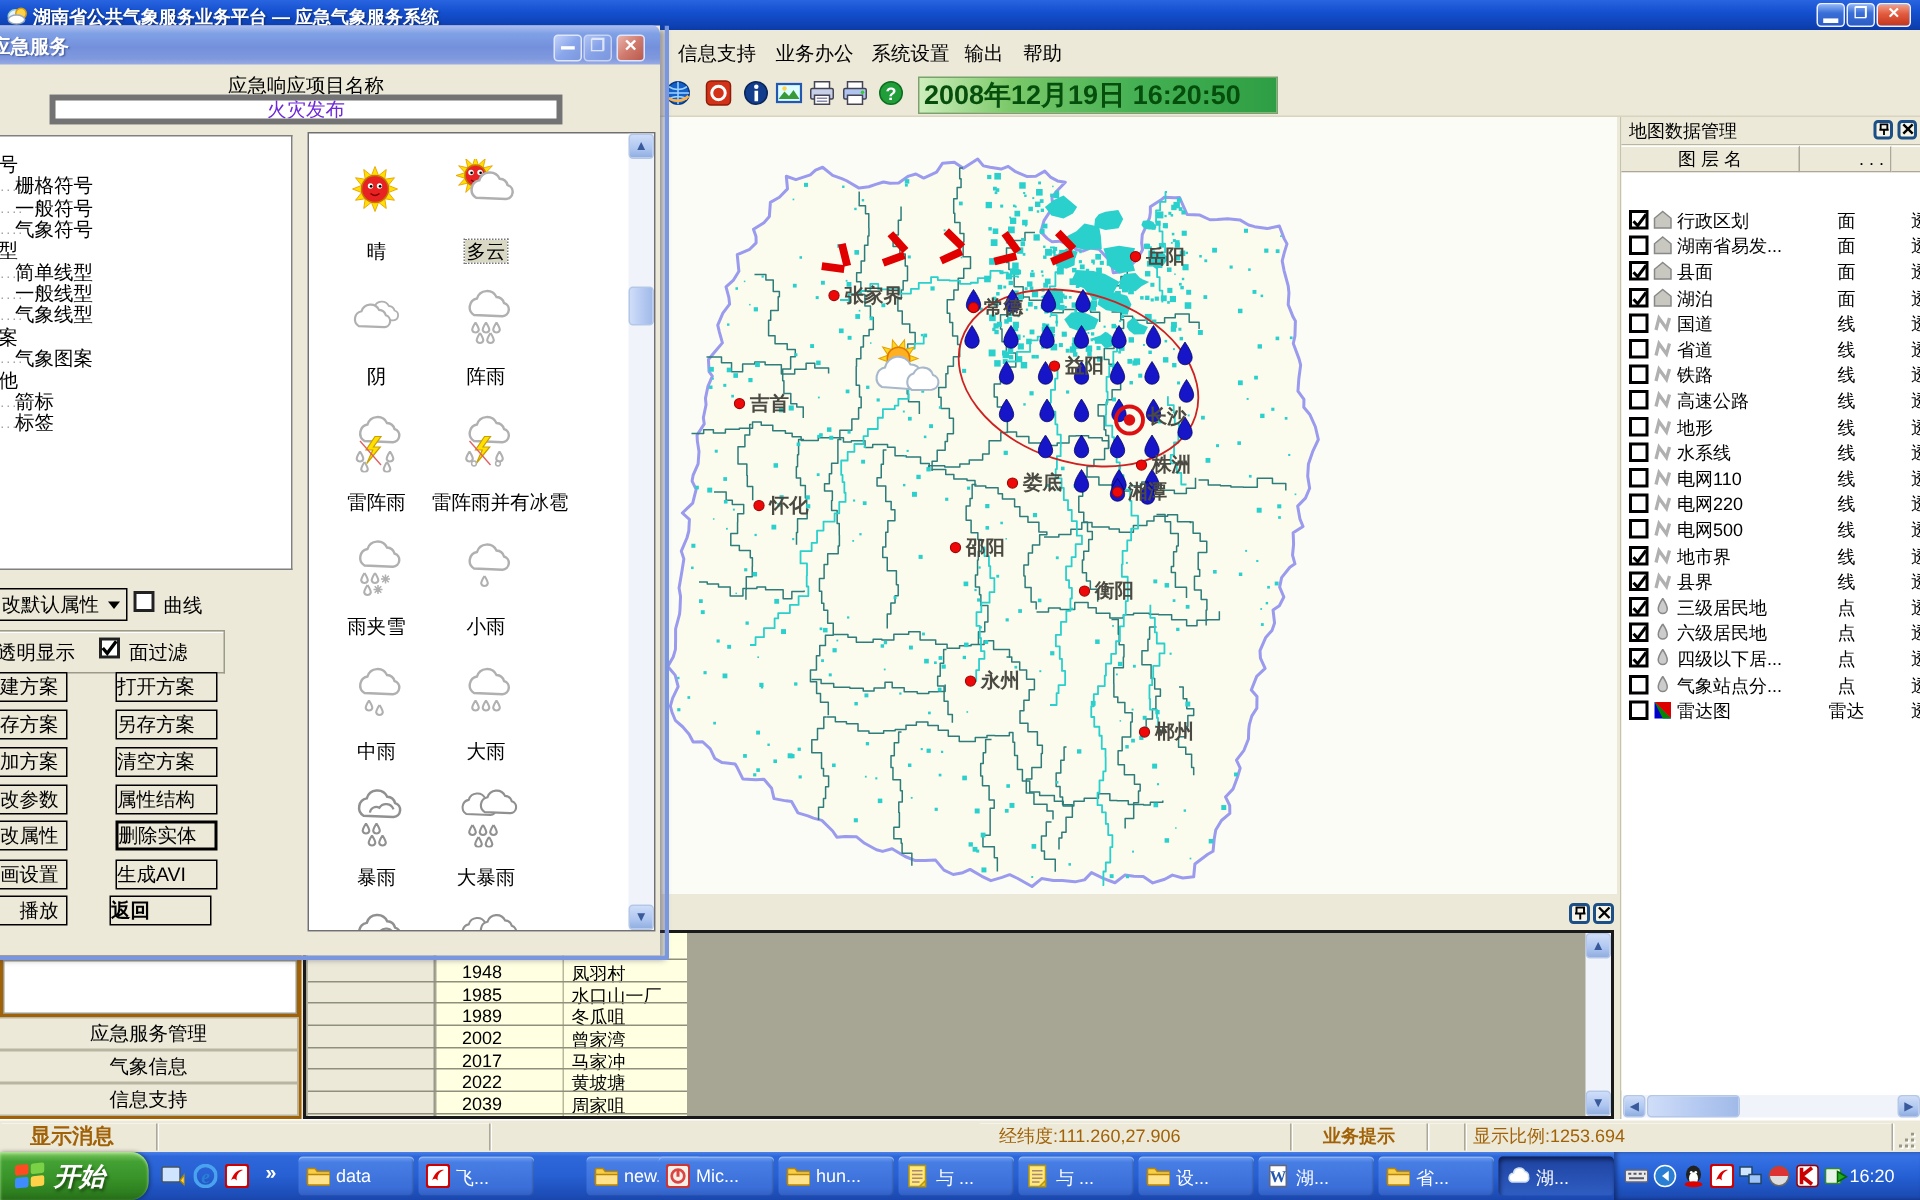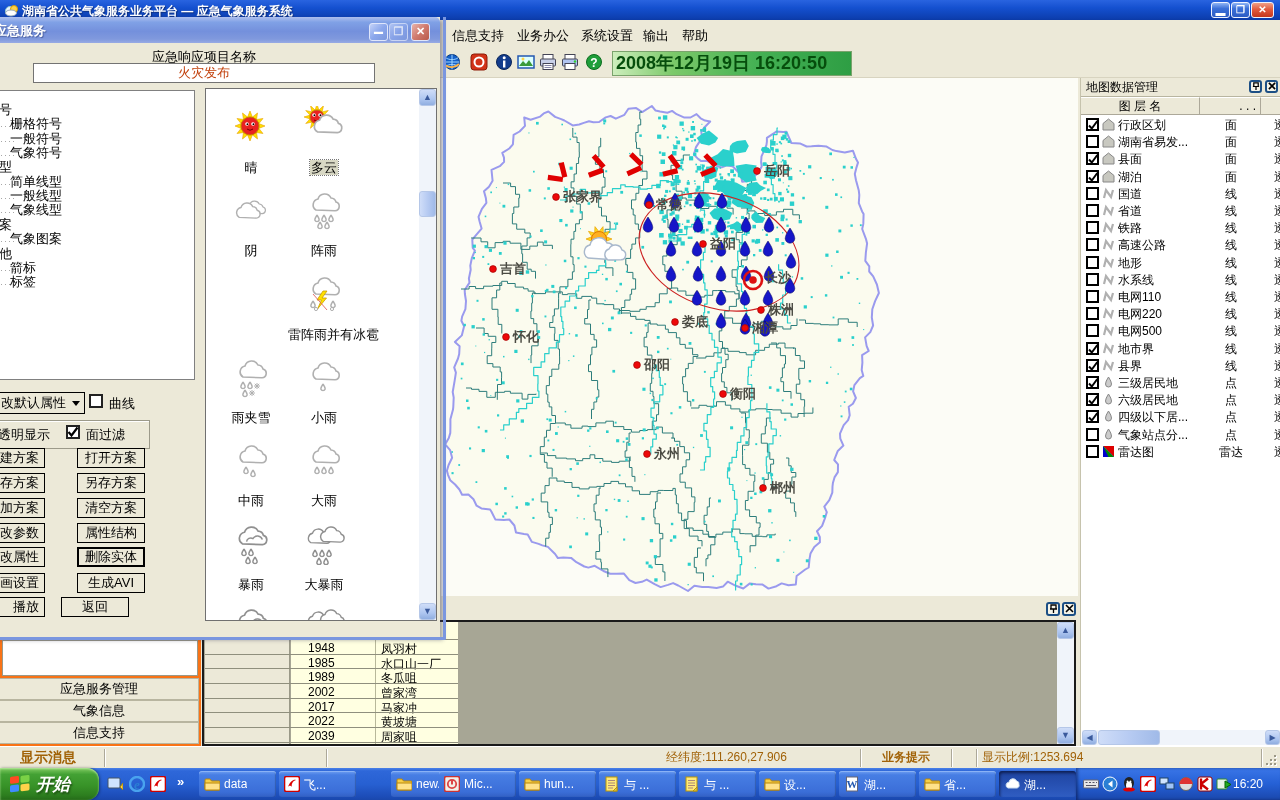--- a/index.html
+++ b/index.html
@@ -46,37 +46,37 @@
   .bt-col1 { position:absolute; left:0; top:0; width:85px; height:124px; background:#ece9d8; border-right:1px solid #9a9988;}
   .bt-col23 { position:absolute; left:86px; top:0; width:167px; height:124px; background:#ffffe1; }
   .bt-colline { position:absolute; top:0; width:1px; height:124px; background:#b8b89a; }
   .bt-cell { position:absolute; font-size:12px; color:#000; white-space:nowrap; }
   .bp-scroll { position:absolute; right:0px; top:0px; width:17px; height:122px; background:#f0f4fa; }
   .xp-arrow-btn { position:absolute; left:0; width:17px; height:17px; border-radius:3px;
     border:1px solid #b5c7e8; background:linear-gradient(180deg,#cfddf8,#aec6f0 60%,#90aee0);
     color:#3a5a9c; font-size:9px; text-align:center; line-height:15px; }
 
   
-  .sidebar { left:0px; top:596px; width:201px; height:150px; background:#f97316; }
+  .sidebar { left:0px; top:596px; width:201px; height:150px; background:#a16207; }
   .sidebar-white { position:absolute; left:2px; top:44px; width:196px; height:36px; background:#fff;
     border:1px solid #9a9988; }
   .sidebar-btn { position:absolute; left:0px; width:199px; height:22px; background:#ece9d8;
     border:1px solid #b8b5a0; border-left:none; text-align:center; font-size:13px; line-height:20px; color:#000; }
 
   
   .right-panel { left:1080px; top:78px; width:200px; height:668px; background:#fff;
     border-left:1px solid #c6c3ad; }
   .rp-title { position:absolute; left:0; top:0; width:200px; height:19px; background:#ece9d8;
     border-bottom:1px solid #b8b5a0; font-size:12px; color:#000; line-height:18px; padding-left:5px; }
   .rp-head { position:absolute; left:0; top:19px; width:200px; height:18px; background:#ece9d8; }
   .rp-head-cell { position:absolute; top:0; height:18px; background:#ece9d8;
     border-right:1px solid #aca899; border-bottom:1px solid #aca899; border-top:1px solid #fff;
     font-size:12px; line-height:17px; color:#000; }
   .rp-rows { position:absolute; left:0; top:37px; width:200px; height:612px; overflow:hidden; background:#fff; }
-  .rp-row { position:absolute; left:0; width:200px; height:17px; }
+  .rp-row { position:absolute; left:0; width:200px; height:17px;margin-top:22px; }
   .rp-check { position:absolute; left:5px; top:2px; width:13px; height:13px; border:2px solid #000;
     background:#fff; }
   .rp-check svg { position:absolute; left:-1px; top:-1px; }
   .rp-icon { position:absolute; left:21px; top:2px; width:13px; height:13px; }
   .rp-name { position:absolute; left:37px; top:1px; font-size:12px; color:#000; white-space:nowrap; }
   .rp-type { position:absolute; left:130px; top:1px; width:40px; text-align:center; font-size:12px; color:#000; white-space:nowrap;}
   .rp-frag { position:absolute; left:193px; top:1px; font-size:12px; color:#000; width:7px; overflow:hidden; }
   .rp-hscroll { position:absolute; left:1px; top:652px; width:198px; height:15px; background:#f0f4fa; }
 
   
@@ -119,21 +119,21 @@
   .dlg-title-text { position:absolute; left:4px; top:5px; color:#fff; font-weight:bold; font-size:13px;
     text-shadow:1px 1px 1px #4a5f9f; }
   .dlg-btn { position:absolute; top:6px; width:19px; height:18px; border-radius:3px;
     border:1px solid #dfe6fb; color:#fff; font-size:11px; font-weight:bold; text-align:center; line-height:15px;
     background:linear-gradient(135deg,#c3d2f8 0%,#8ba7ec 50%,#7b97dd 100%); }
   .dlg-btn.disabled { opacity:.75; }
   .dlg-btn.close { background:linear-gradient(135deg,#e8b3ab 0%,#d07a6e 50%,#b95a4c 100%); }
   .dlg-label { position:absolute; width:450px; top:31px; text-align:center; font-size:13px; color:#000; }
   .dlg-label-inner { display:inline-block; transform:translateX(-11px); }
   .dlg-input { position:absolute; left:43px; top:46px; width:342px; height:20px; background:#fff;
-    border:1px solid #737373; text-align:center; font-size:13px; line-height:18px; color:#c2410c; }
+    border:4px solid #737373; text-align:center; font-size:13px; line-height:18px; color:#6d28d9; }
   .tree-box { position:absolute; left:0px; top:73px; width:205px; height:290px; background:#fff;
     border:1px solid #808080; border-left:none; overflow:hidden; }
   .tree-item { position:absolute; white-space:nowrap; font-size:13px; color:#000; height:14px; line-height:14px; }
   .tree-dots { color:#9a9a9a; font-size:9px; letter-spacing:1px; }
   .icon-box { position:absolute; left:215px; top:71px; width:232px; height:533px; background:#fff;
     border:1px solid #707070; overflow:hidden; }
   .wcell { position:absolute; width:74px; height:84px; }
   .wcell svg { position:absolute; left:16px; top:2px; }
   .wlabel { position:absolute; top:55px; width:74px; text-align:center; font-size:13px; color:#000; white-space:nowrap; }
   .wlabel span { padding:0 1px; }
@@ -144,21 +144,21 @@
   .dd-btn { position:absolute; left:0; top:375px; width:95px; height:22px; background:#ece9d8;
     border:1px solid #000; font-size:13px; line-height:20px; color:#000; }
   .dd-arrow { position:absolute; right:4px; top:8px; width:0; height:0;
     border-left:4px solid transparent; border-right:4px solid transparent; border-top:5px solid #000; }
   .chk { position:absolute; width:14px; height:14px; background:#fff; border:2px solid #222; }
   .chk svg { position:absolute; left:-2px; top:-2px; }
   .chk-label { position:absolute; font-size:13px; color:#000; white-space:nowrap; }
   .groupbox { position:absolute; left:0px; top:403px; width:160px; height:29px;
     border:1px solid #9c9a8a; border-left:none; box-shadow:inset 1px 1px 0 #fff; }
   .dlg-push { position:absolute; width:68px; height:20px; background:#ece9d8; border:1px solid #000;
-    font-size:13px; text-align:center; line-height:18px; color:#000; }
+    font-size:13px; text-align:left; line-height:18px; color:#000; }
   .dlg-push.default { border-width:2px; line-height:16px; }
 
   .map-city-label { font:bold 13px "Liberation Sans", sans-serif; fill:#4a4a42; }
 </style>
 </head>
 <body>
 
 <div class="screen">
 
   <div class="abs main-titlebar">
@@ -1571,20 +1571,34 @@
               <path d="M8 16 a6 6 0 0 1 2-11 a7 7 0 0 1 13-1 a5.5 5.5 0 0 1 5 4 a4.5 4.5 0 0 1-1 8.8 z"></path>
             </g>
             <path d="M14 26 q -2.2 3.4 -2.2 5 a2.3 2.3 0 0 0 4.4 0 q 0 -1.6 -2.2 -5" fill="none" stroke="#b0b0b0" stroke-width="1.4" transform="scale(1)"></path>
             <path d="M21 26 q -2.2 3.4 -2.2 5 a2.3 2.3 0 0 0 4.4 0 q 0 -1.6 -2.2 -5" fill="none" stroke="#b0b0b0" stroke-width="1.4" transform="scale(1)"></path>
             <path d="M28 26 q -2.2 3.4 -2.2 5 a2.3 2.3 0 0 0 4.4 0 q 0 -1.6 -2.2 -5" fill="none" stroke="#b0b0b0" stroke-width="1.4" transform="scale(1)"></path>
             <path d="M17 33 q -2.2 3.4 -2.2 5 a2.3 2.3 0 0 0 4.4 0 q 0 -1.6 -2.2 -5" fill="none" stroke="#b0b0b0" stroke-width="1.4" transform="scale(1)"></path>
             <path d="M24 33 q -2.2 3.4 -2.2 5 a2.3 2.3 0 0 0 4.4 0 q 0 -1.6 -2.2 -5" fill="none" stroke="#b0b0b0" stroke-width="1.4" transform="scale(1)"></path>
           </svg>
           <div class="wlabel"><span>阵雨</span></div>
         </div>
+        <div class="wcell" style="left: 8px; top: 181.6px;">
+          <svg width="42" height="42" viewBox="0 0 42 42">
+            <g transform="translate(5,5) scale(1)" fill="#fff" stroke="#b0b0b0" stroke-width="1.6">
+              <path d="M8 16 a6 6 0 0 1 2-11 a7 7 0 0 1 13-1 a5.5 5.5 0 0 1 5 4 a4.5 4.5 0 0 1-1 8.8 z"></path>
+            </g>
+            <path d="M20 18 l-6 9 h4.5 l-4 9 l9-11 h-4.5 l5-7 z" fill="#ffe000" stroke="#caa000" stroke-width="0.8"></path>
+            <path d="M10 21 l14 16" stroke="#e06060" stroke-width="0.9"></path>
+            <path d="M10 28 q -2.2 3.4 -2.2 5 a2.3 2.3 0 0 0 4.4 0 q 0 -1.6 -2.2 -5" fill="none" stroke="#b0b0b0" stroke-width="1.4" transform="scale(1)"></path>
+            <path d="M30 28 q -2.2 3.4 -2.2 5 a2.3 2.3 0 0 0 4.4 0 q 0 -1.6 -2.2 -5" fill="none" stroke="#b0b0b0" stroke-width="1.4" transform="scale(1)"></path>
+            <path d="M13 35 q -2.2 3.4 -2.2 5 a2.3 2.3 0 0 0 4.4 0 q 0 -1.6 -2.2 -5" fill="none" stroke="#b0b0b0" stroke-width="1.4" transform="scale(1)"></path>
+            <path d="M28 35 q -2.2 3.4 -2.2 5 a2.3 2.3 0 0 0 4.4 0 q 0 -1.6 -2.2 -5" fill="none" stroke="#b0b0b0" stroke-width="1.4" transform="scale(1)"></path>
+          </svg>
+          <div class="wlabel"><span>雷阵雨</span></div>
+        </div>
         <div class="wcell" style="left: 81px; top: 181.6px;">
           <svg width="42" height="42" viewBox="0 0 42 42">
             <g transform="translate(5,5) scale(1)" fill="#fff" stroke="#b0b0b0" stroke-width="1.6">
               <path d="M8 16 a6 6 0 0 1 2-11 a7 7 0 0 1 13-1 a5.5 5.5 0 0 1 5 4 a4.5 4.5 0 0 1-1 8.8 z"></path>
             </g>
             <path d="M20 18 l-6 9 h4.5 l-4 9 l9-11 h-4.5 l5-7 z" fill="#ffe000" stroke="#caa000" stroke-width="0.8"></path>
             <path d="M10 21 l14 16" stroke="#e06060" stroke-width="0.9"></path>
             <path d="M10 28 q -2.2 3.4 -2.2 5 a2.3 2.3 0 0 0 4.4 0 q 0 -1.6 -2.2 -5" fill="none" stroke="#b0b0b0" stroke-width="1.4" transform="scale(1)"></path>
             <path d="M30 28 q -2.2 3.4 -2.2 5 a2.3 2.3 0 0 0 4.4 0 q 0 -1.6 -2.2 -5" fill="none" stroke="#b0b0b0" stroke-width="1.4" transform="scale(1)"></path>
             <circle cx="13" cy="36" r="1.6" fill="none" stroke="#b0b0b0"></circle>
@@ -1713,17 +1727,17 @@
         <div class="dlg-push" style="left: -13px; top: 505.5px; text-align: right; padding-right: 5px;">改参数</div>
         <div class="dlg-push" style="left: -13px; top: 530.2px; text-align: right; padding-right: 5px;">改属性</div>
         <div class="dlg-push" style="left: -13px; top: 555.5px; text-align: right; padding-right: 5px;">画设置</div>
         <div class="dlg-push" style="left: -13px; top: 579.8px; text-align: right; padding-right: 5px;">播放</div>
         <div class="dlg-push" style="left: 87px; top: 431px;">打开方案</div>
         <div class="dlg-push" style="left: 87px; top: 455.8px;">另存方案</div>
         <div class="dlg-push" style="left: 87px; top: 480.6px;">清空方案</div>
         <div class="dlg-push" style="left: 87px; top: 505.5px;">属性结构</div>
         <div class="dlg-push default" style="left: 87px; top: 530.2px;">删除实体</div>
         <div class="dlg-push" style="left: 87px; top: 555.5px;">生成AVI</div>
-        <div class="dlg-push" style="left: 71px; top: 579.8px;">返回</div>
+        <div class="dlg-push" style="left: 83px; top: 579.8px; font-weight: bold;">返回</div>
       </div>
   </div>
 
 </div>
 
 </body></html>

